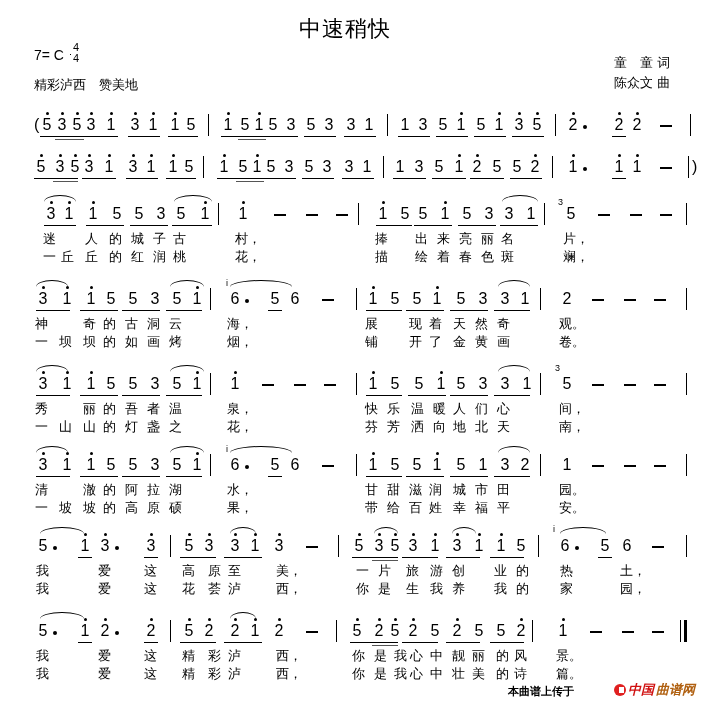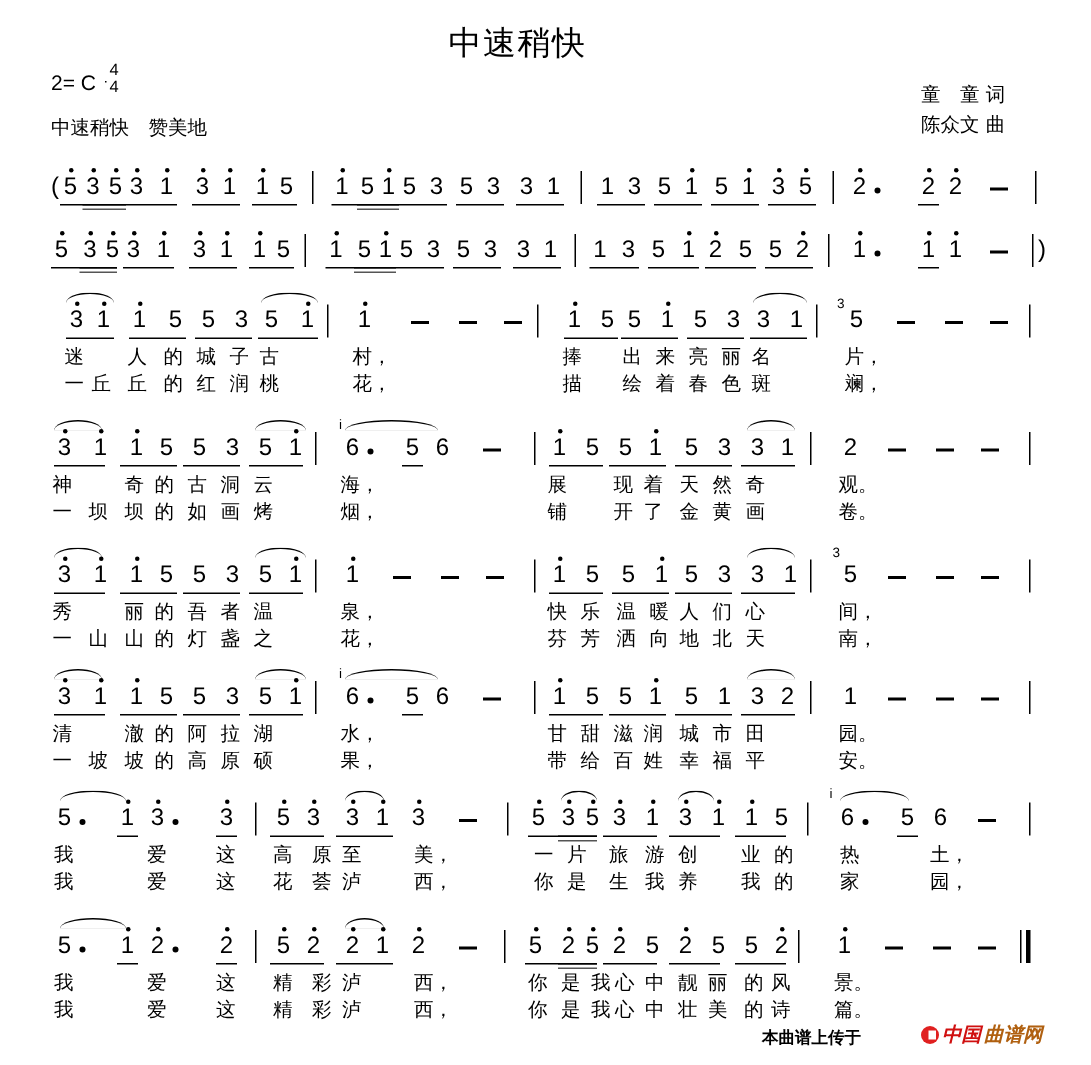--- a/index.html
+++ b/index.html
@@ -29,27 +29,27 @@
   .logo { position:absolute; top:682px; left:614px; height:16px; display:flex; align-items:center; gap:2px; }
   .logo .mark { width:12px; height:12px; border-radius:50%; background:#e02020; position:relative; }
   .logo .mark::after { content:""; position:absolute; left:5px; top:3px; width:5px; height:6px; background:#fff; }
   .logo .t1 { color:#d01010; font-weight:bold; font-size:13px; font-style:italic; }
   .logo .t2 { color:#b06010; font-weight:bold; font-size:13px; font-style:italic; }
 </style>
 </head>
 <body>
 
 <div class="abs title">中速稍快</div>
-<div class="abs key">2= C</div>
+<div class="abs key">7= C</div>
 <div class="frac">
   <span>4</span>
   <span class="bar"></span>
   <span>4</span>
 </div>
-<div class="abs tempo">中速稍快　赞美地</div>
+<div class="abs tempo">精彩泸西　赞美地</div>
 <div class="abs credit" style="top:54px">童　童 词</div>
 <div class="abs credit" style="top:74px">陈众文 曲</div>
 
 <div id="score">
     <div class="note" style="left: 40px; top: 116px;">5<span class="dot-top"></span></div>
     <div class="note" style="left: 55px; top: 116px;">3<span class="dot-top"></span></div>
     <div class="note" style="left: 70px; top: 116px;">5<span class="dot-top"></span></div>
     <div class="note" style="left: 84px; top: 116px;">3<span class="dot-top"></span></div>
     <div class="note" style="left: 104px; top: 116px;">1<span class="dot-top"></span></div>
     <div class="note" style="left: 128px; top: 116px;">3<span class="dot-top"></span></div>

